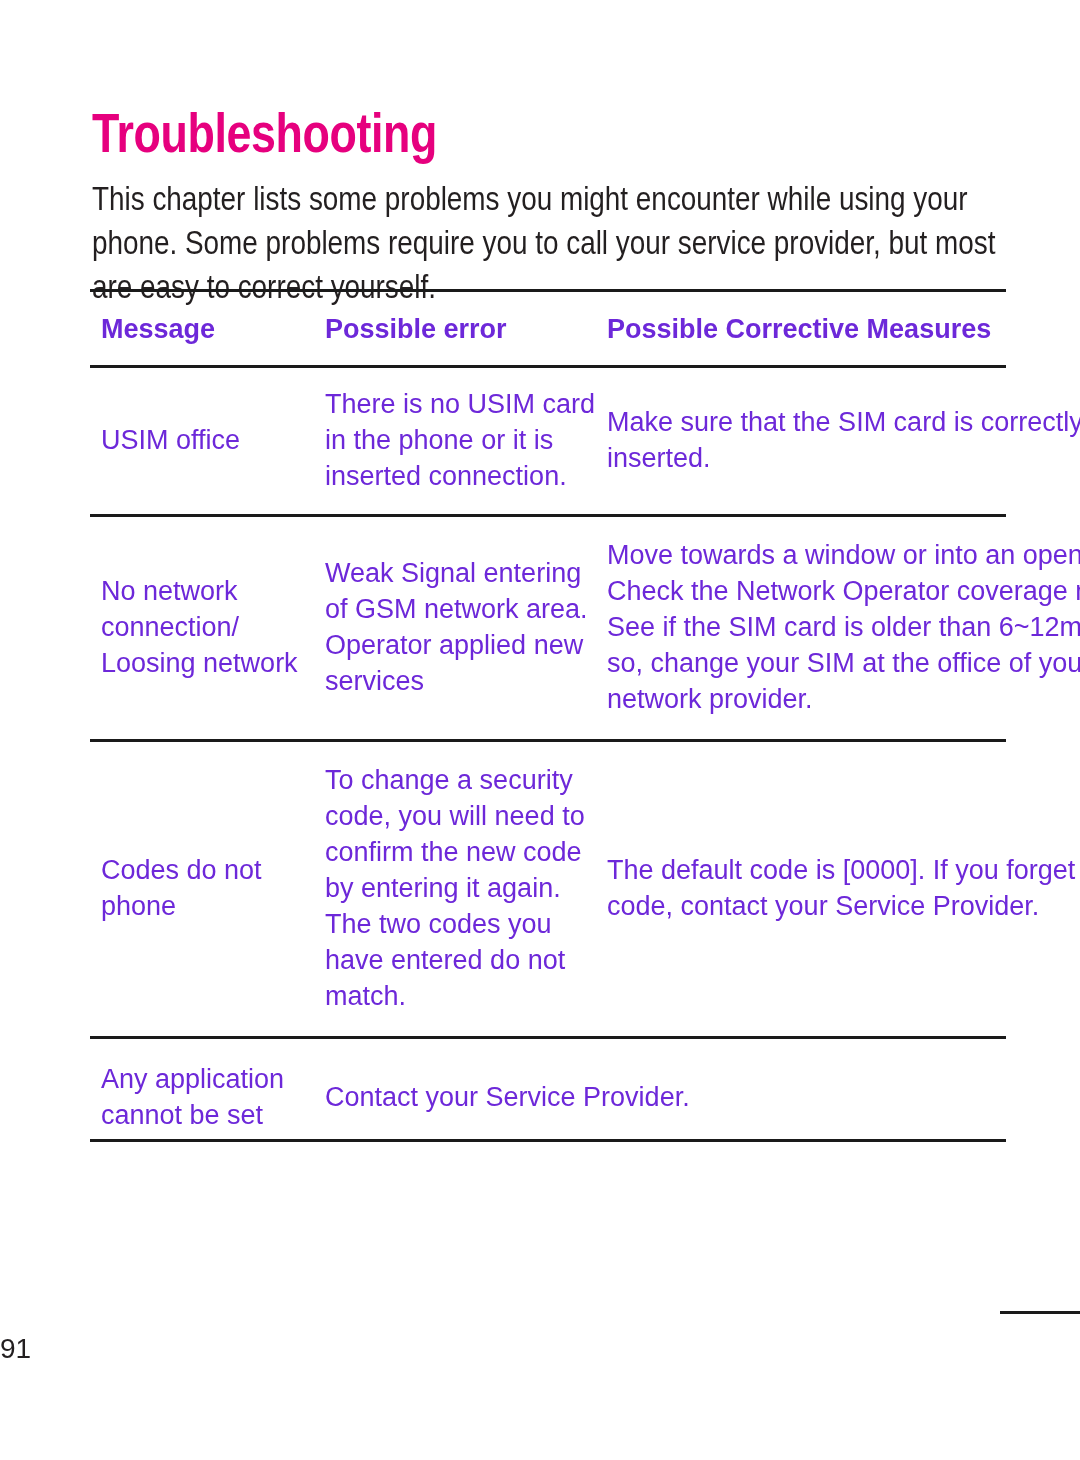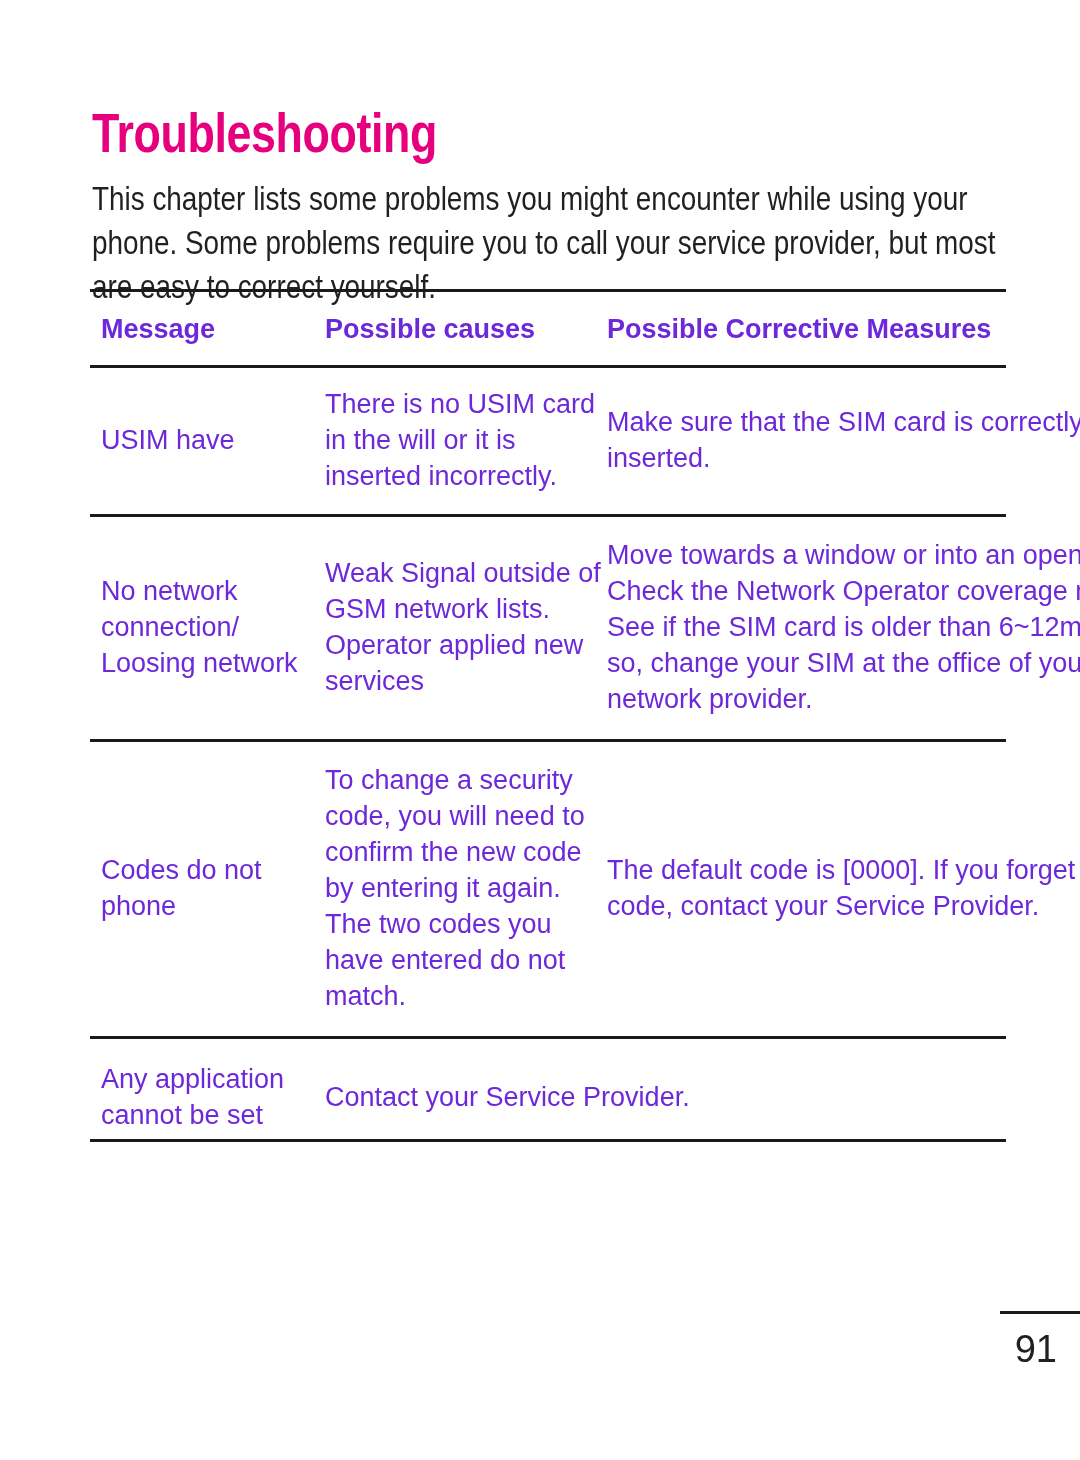--- a/index.html
+++ b/index.html
@@ -129,22 +129,21 @@
     top: 1303px;
     width: 80px;
     height: 0;
     border-top: 3px solid #1a1a1a;
   }
   .page-number {
     position: absolute;
     left: 0px;
     top: 1318px;
     width: 1057px;
-    text-align: right;
-    font-size: 38px;
+    font-size: 28px;
     line-height: 46px;
     font-weight: 400;
     color: #231f20;
   }
 </style>
 </head>
 <body>
 
 <div class="page">
 
@@ -154,49 +153,49 @@
 
   <div class="table-wrap">
 
     <div class="rule"></div>
 
     <div class="trow thead">
       <div class="col-msg">
         <span class="cell">Message</span>
       </div>
       <div class="col-cause">
-        <span class="cell">Possible causes</span>
+        <span class="cell">Possible error</span>
       </div>
       <div class="col-meas">
         <span class="cell">Possible Corrective Measures</span>
       </div>
     </div>
 
     <div class="rule"></div>
 
     <div class="trow trow-body r1">
       <div class="col-msg">
-        <span class="cell">USIM have</span>
-      </div>
-      <div class="col-cause">
-        <span class="cell para">There is no USIM card in the will or it is inserted incorrectly.</span>
+        <span class="cell">USIM office</span>
+      </div>
+      <div class="col-cause">
+        <span class="cell para">There is no USIM card in the phone or it is inserted connection.</span>
       </div>
       <div class="col-meas">
         <span class="cell para">Make sure that the SIM card is correctly inserted.</span>
       </div>
     </div>
 
     <div class="rule"></div>
 
     <div class="trow trow-body r2">
       <div class="col-msg">
         <span class="cell">No network connection/ Loosing network</span>
       </div>
       <div class="col-cause">
-        <span class="cell para">Weak Signal outside of GSM network lists.</span>
+        <span class="cell para">Weak Signal entering of GSM network area.</span>
         <span class="cell para">Operator applied new services</span>
       </div>
       <div class="col-meas">
         <span class="cell para">Move towards a window or into an open area. Check the Network Operator coverage map.</span>
         <span class="cell para">See if the SIM card is older than 6~12month.</span>
         <span class="cell para">If so, change your SIM at the office of your network provider.</span>
       </div>
     </div>
 
     <div class="rule"></div>

